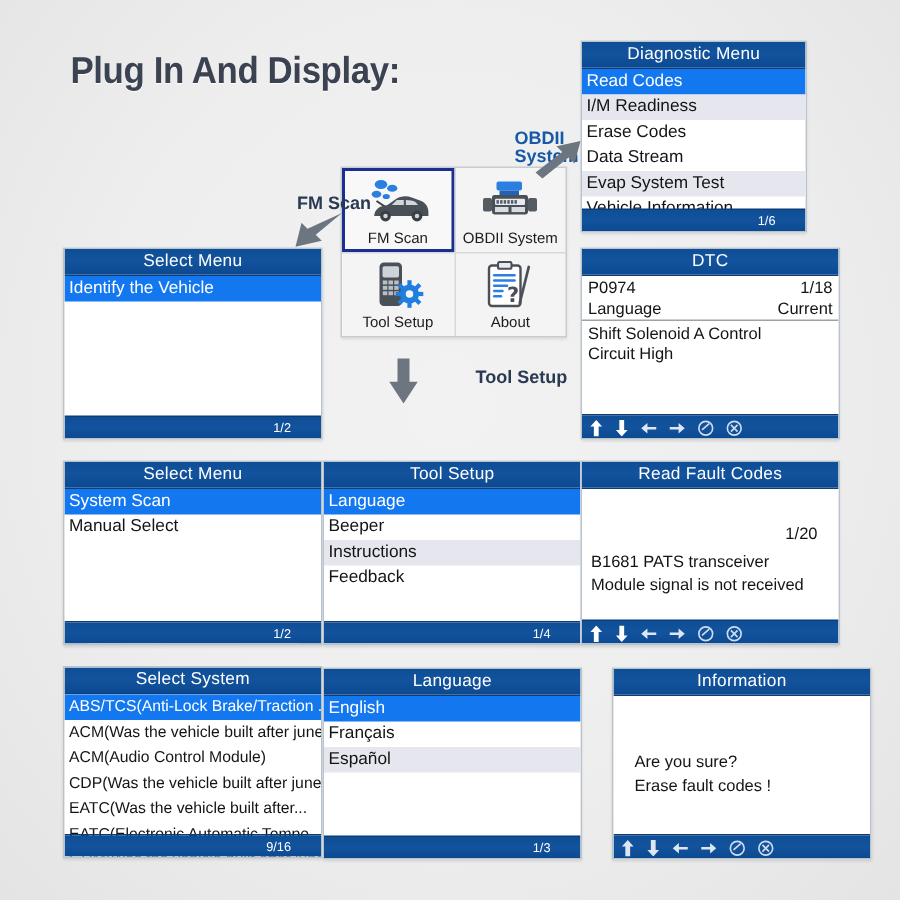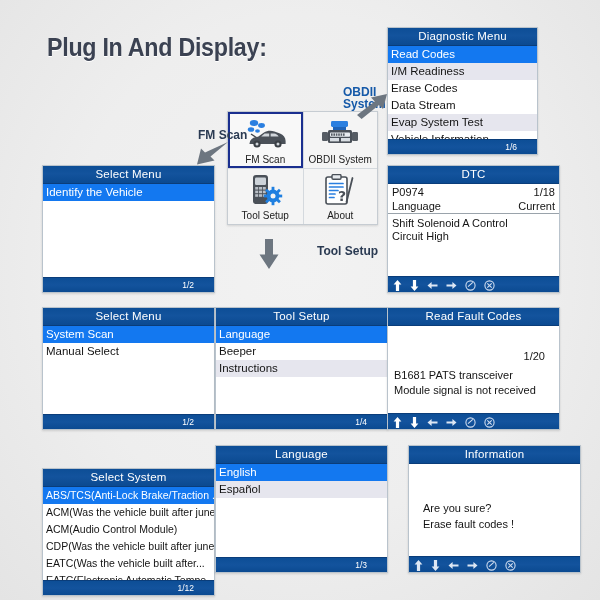--- a/index.html
+++ b/index.html
@@ -352,20 +352,21 @@
   </div>
   <div class="panel-footer">1/2</div>
 </div>
 
 <div class="panel" style="left:215px;top:307px;width:173px;height:123px;">
   <div class="panel-title">Tool Setup</div>
   <div class="panel-body" style="height:104px;">
     <div class="row sel">Language</div>
     <div class="row">Beeper</div>
     <div class="row alt">Instructions</div>
+    <div class="row">Feedback</div>
   </div>
   <div class="panel-footer">1/4</div>
 </div>
 
 <div class="panel" style="left:387px;top:307px;width:173px;height:123px;">
   <div class="panel-title">Read Fault Codes</div>
   <div class="panel-body" style="height:105px;">
     <div class="rfc-count">1/20</div>
     <div class="rfc-body">
       <div>B1681 PATS transceiver</div>
@@ -403,38 +404,39 @@
       <span>
           <svg width="11" height="11" viewBox="0 0 11 11">
             <circle cx="5.5" cy="5.5" r="4.6" fill="none" stroke="#cfdcef" stroke-width="1.1"></circle>
             <path d="M3.3 3.3 L7.7 7.7 M7.7 3.3 L3.3 7.7" stroke="#cfdcef" stroke-width="1.1" fill="none"></path>
           </svg>
         </span>
     </div>
   </div>
 </div>
 
-<div class="panel" style="left:42px;top:468px;width:173px;height:128px;">
+<div class="panel" style="left:42px;top:444px;width:173px;height:128px;">
   <div class="panel-title">Select System</div>
   <div class="panel-body" style="height:109px;">
     <div class="row sel" style="font-size:10.5px;">ABS/TCS(Anti-Lock Brake/Traction ...</div>
     <div class="row" style="font-size:10.5px;">ACM(Was the vehicle built after june...</div>
     <div class="row" style="font-size:10.5px;">ACM(Audio Control Module)</div>
     <div class="row" style="font-size:10.5px;">CDP(Was the vehicle built after june...</div>
     <div class="row" style="font-size:10.5px;">EATC(Was the vehicle built after...</div>
     <div class="row" style="font-size:10.5px;">EATC(Electronic Automatic Tempe...</div>
     <div class="row" style="font-size:10.5px;">GDM(Was the vehicle built after june...</div>
   </div>
-  <div class="panel-footer">1/12</div>
+  <div class="panel-footer">9/16</div>
 </div>
 
 <div class="panel" style="left:215px;top:445px;width:173px;height:128px;">
   <div class="panel-title">Language</div>
   <div class="panel-body" style="height:109px;">
     <div class="row sel">English</div>
+    <div class="row">Français</div>
     <div class="row alt">Español</div>
   </div>
   <div class="panel-footer">1/3</div>
 </div>
 
 <div class="panel" style="left:387px;top:445px;width:173px;height:128px;margin-left:21px;">
   <div class="panel-title">Information</div>
   <div class="panel-body" style="height:110px;">
     <div class="info-body">
       <div>Are you sure?</div>

